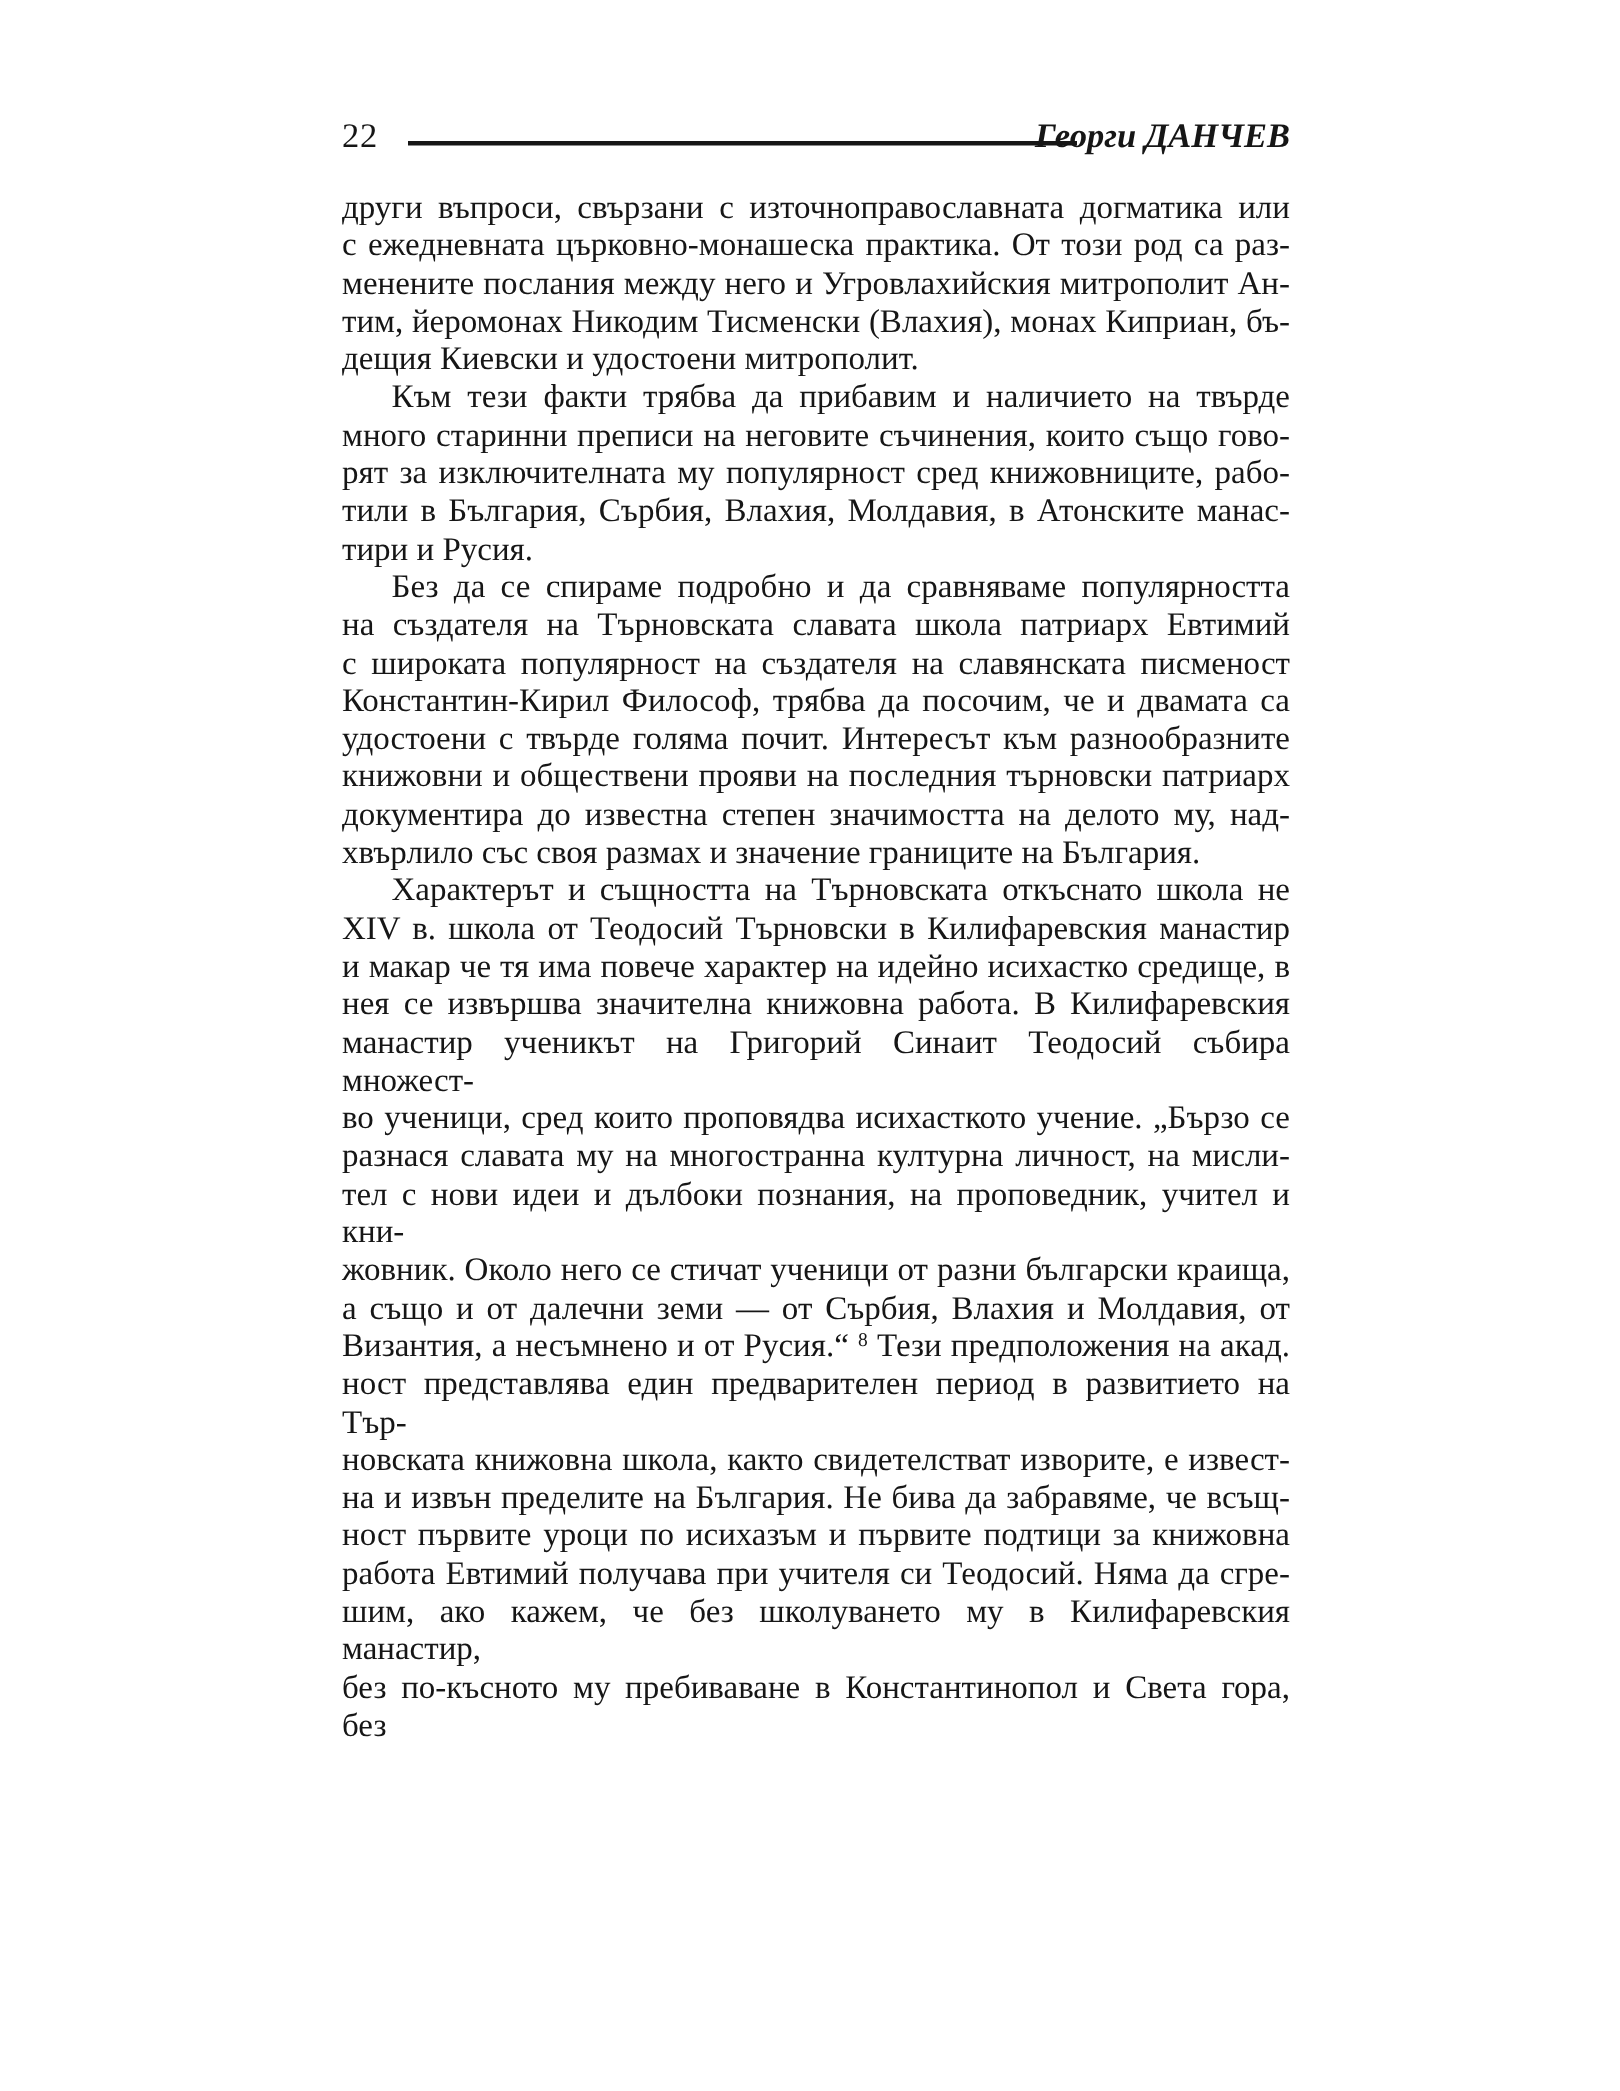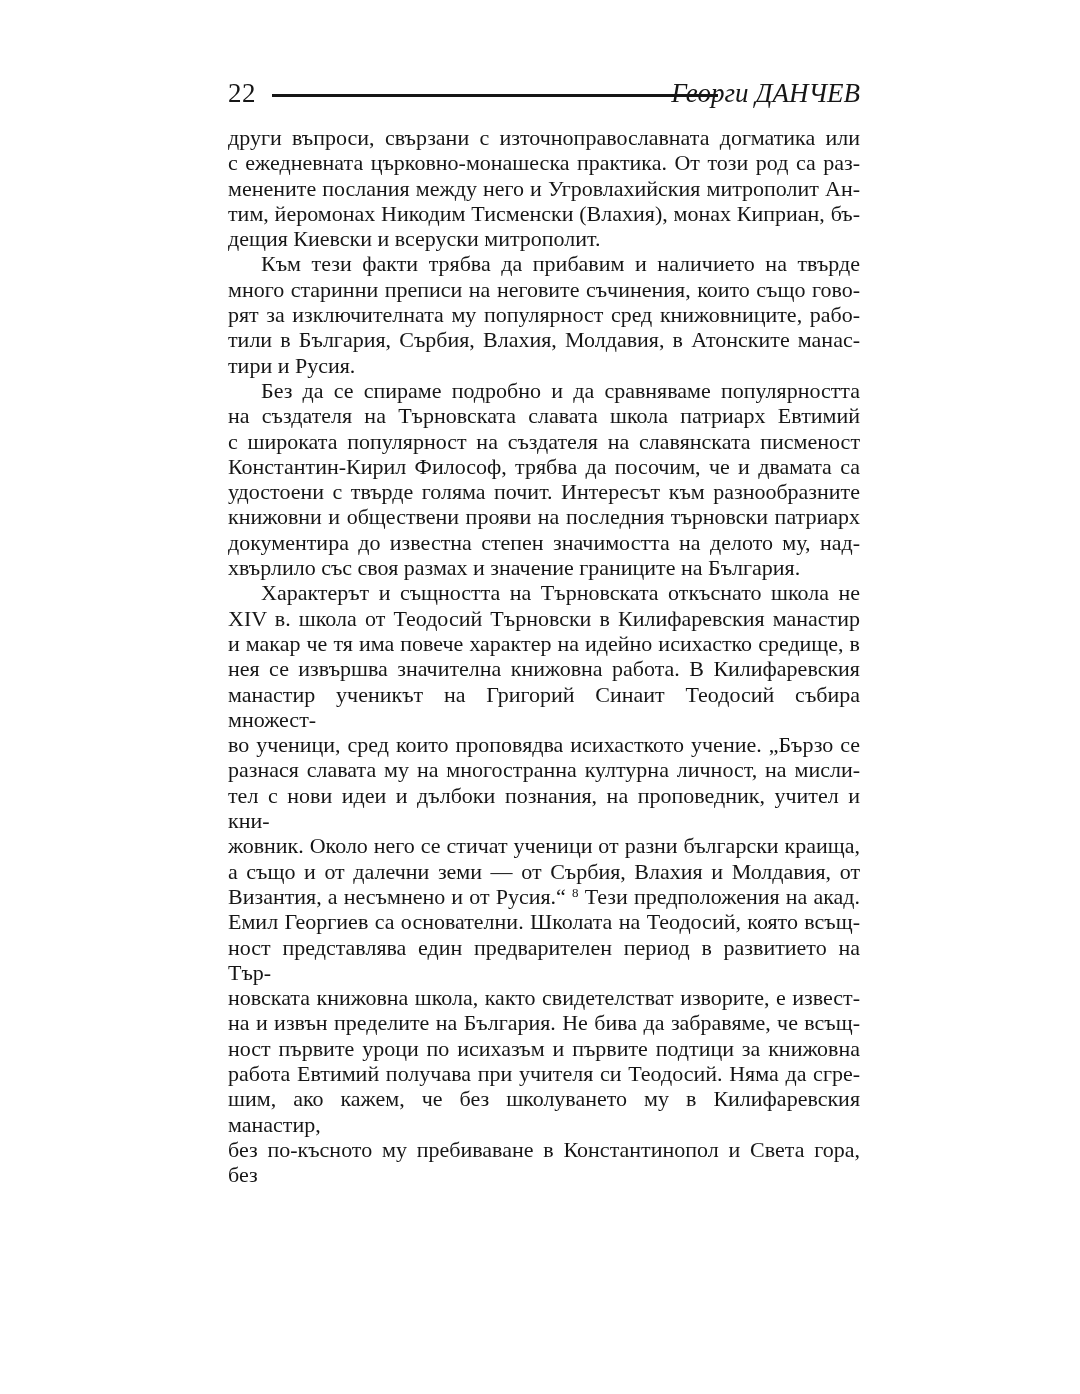--- a/index.html
+++ b/index.html
@@ -17,21 +17,21 @@
     inset: 0;
     background: #ffffff;
   }
   
   .page-header {
     position: absolute;
     left: 228px;
     top: 78px;
     width: 632px;
     height: 30px;
-    font-size: 27px;
+    font-size: 23px;
   }
   .page-number {
     position: absolute;
     left: 0;
     top: 0;
     letter-spacing: 0.5px;
   }
   .header-rule {
     position: absolute;
     left: 44px;
@@ -39,20 +39,21 @@
     top: 16px;
     height: 3px;
     background: #161616;
   }
   .running-head {
     position: absolute;
     right: 0;
     top: 0;
     font-style: italic;
     white-space: nowrap;
+    font-weight: bold;
   }
   
   .body-text {
     position: absolute;
     left: 228px;
     top: 125px;
     width: 632px;
     font-size: 22px;
     line-height: 25.3px;
   }
@@ -84,21 +85,21 @@
     <div class="header-rule"></div>
     <span class="running-head">Георги ДАНЧЕВ</span>
   </div>
 
   <div class="body-text">
       <div class="paragraph">
         <div class="line">други въпроси, свързани с източноправославната догматика или</div>
         <div class="line">с ежедневната църковно-монашеска практика. От този род са раз-</div>
         <div class="line">менените послания между него и Угровлахийския митрополит Ан-</div>
         <div class="line">тим, йеромонах Никодим Тисменски (Влахия), монах Киприан, бъ-</div>
-        <div class="line line-last">дещия Киевски и всеруски митрополит.</div>
+        <div class="line line-last">дещия Киевски и удостоени митрополит.</div>
       </div>
       <div class="paragraph">
         <div class="line line-indent">Към тези факти трябва да прибавим и наличието на твърде</div>
         <div class="line">много старинни преписи на неговите съчинения, които също гово-</div>
         <div class="line">рят за изключителната му популярност сред книжовниците, рабо-</div>
         <div class="line">тили в България, Сърбия, Влахия, Молдавия, в Атонските манас-</div>
         <div class="line line-last">тири и Русия.</div>
       </div>
       <div class="paragraph">
         <div class="line line-indent">Без да се спираме подробно и да сравняваме популярността</div>
@@ -115,21 +116,20 @@
         <div class="line">XIV в. школа от Теодосий Търновски в Килифаревския манастир</div>
         <div class="line">и макар че тя има повече характер на идейно исихастко средище, в</div>
         <div class="line">нея се извършва значителна книжовна работа. В Килифаревския</div>
         <div class="line">манастир ученикът на Григорий Синаит Теодосий събира множест-</div>
         <div class="line">во ученици, сред които проповядва исихасткото учение. „Бързо се</div>
         <div class="line">разнася славата му на многостранна културна личност, на мисли-</div>
         <div class="line">тел с нови идеи и дълбоки познания, на проповедник, учител и кни-</div>
         <div class="line">жовник. Около него се стичат ученици от разни български краища,</div>
         <div class="line">а също и от далечни земи — от Сърбия, Влахия и Молдавия, от</div>
         <div class="line"><span>Византия, а несъмнено и от Русия.“ </span><span class="fnref">8</span><span> Тези предположения на акад.</span></div>
-        <div class="line">Емил Георгиев са основателни. Школата на Теодосий, която всъщ-</div>
         <div class="line">ност представлява един предварителен период в развитието на Тър-</div>
         <div class="line">новската книжовна школа, както свидетелстват изворите, е извест-</div>
         <div class="line">на и извън пределите на България. Не бива да забравяме, че всъщ-</div>
         <div class="line">ност първите уроци по исихазъм и първите подтици за книжовна</div>
         <div class="line">работа Евтимий получава при учителя си Теодосий. Няма да сгре-</div>
         <div class="line">шим, ако кажем, че без школуването му в Килифаревския манастир,</div>
         <div class="line">без по-късното му пребиваване в Константинопол и Света гора, без</div>
       </div>
     </div>
 

